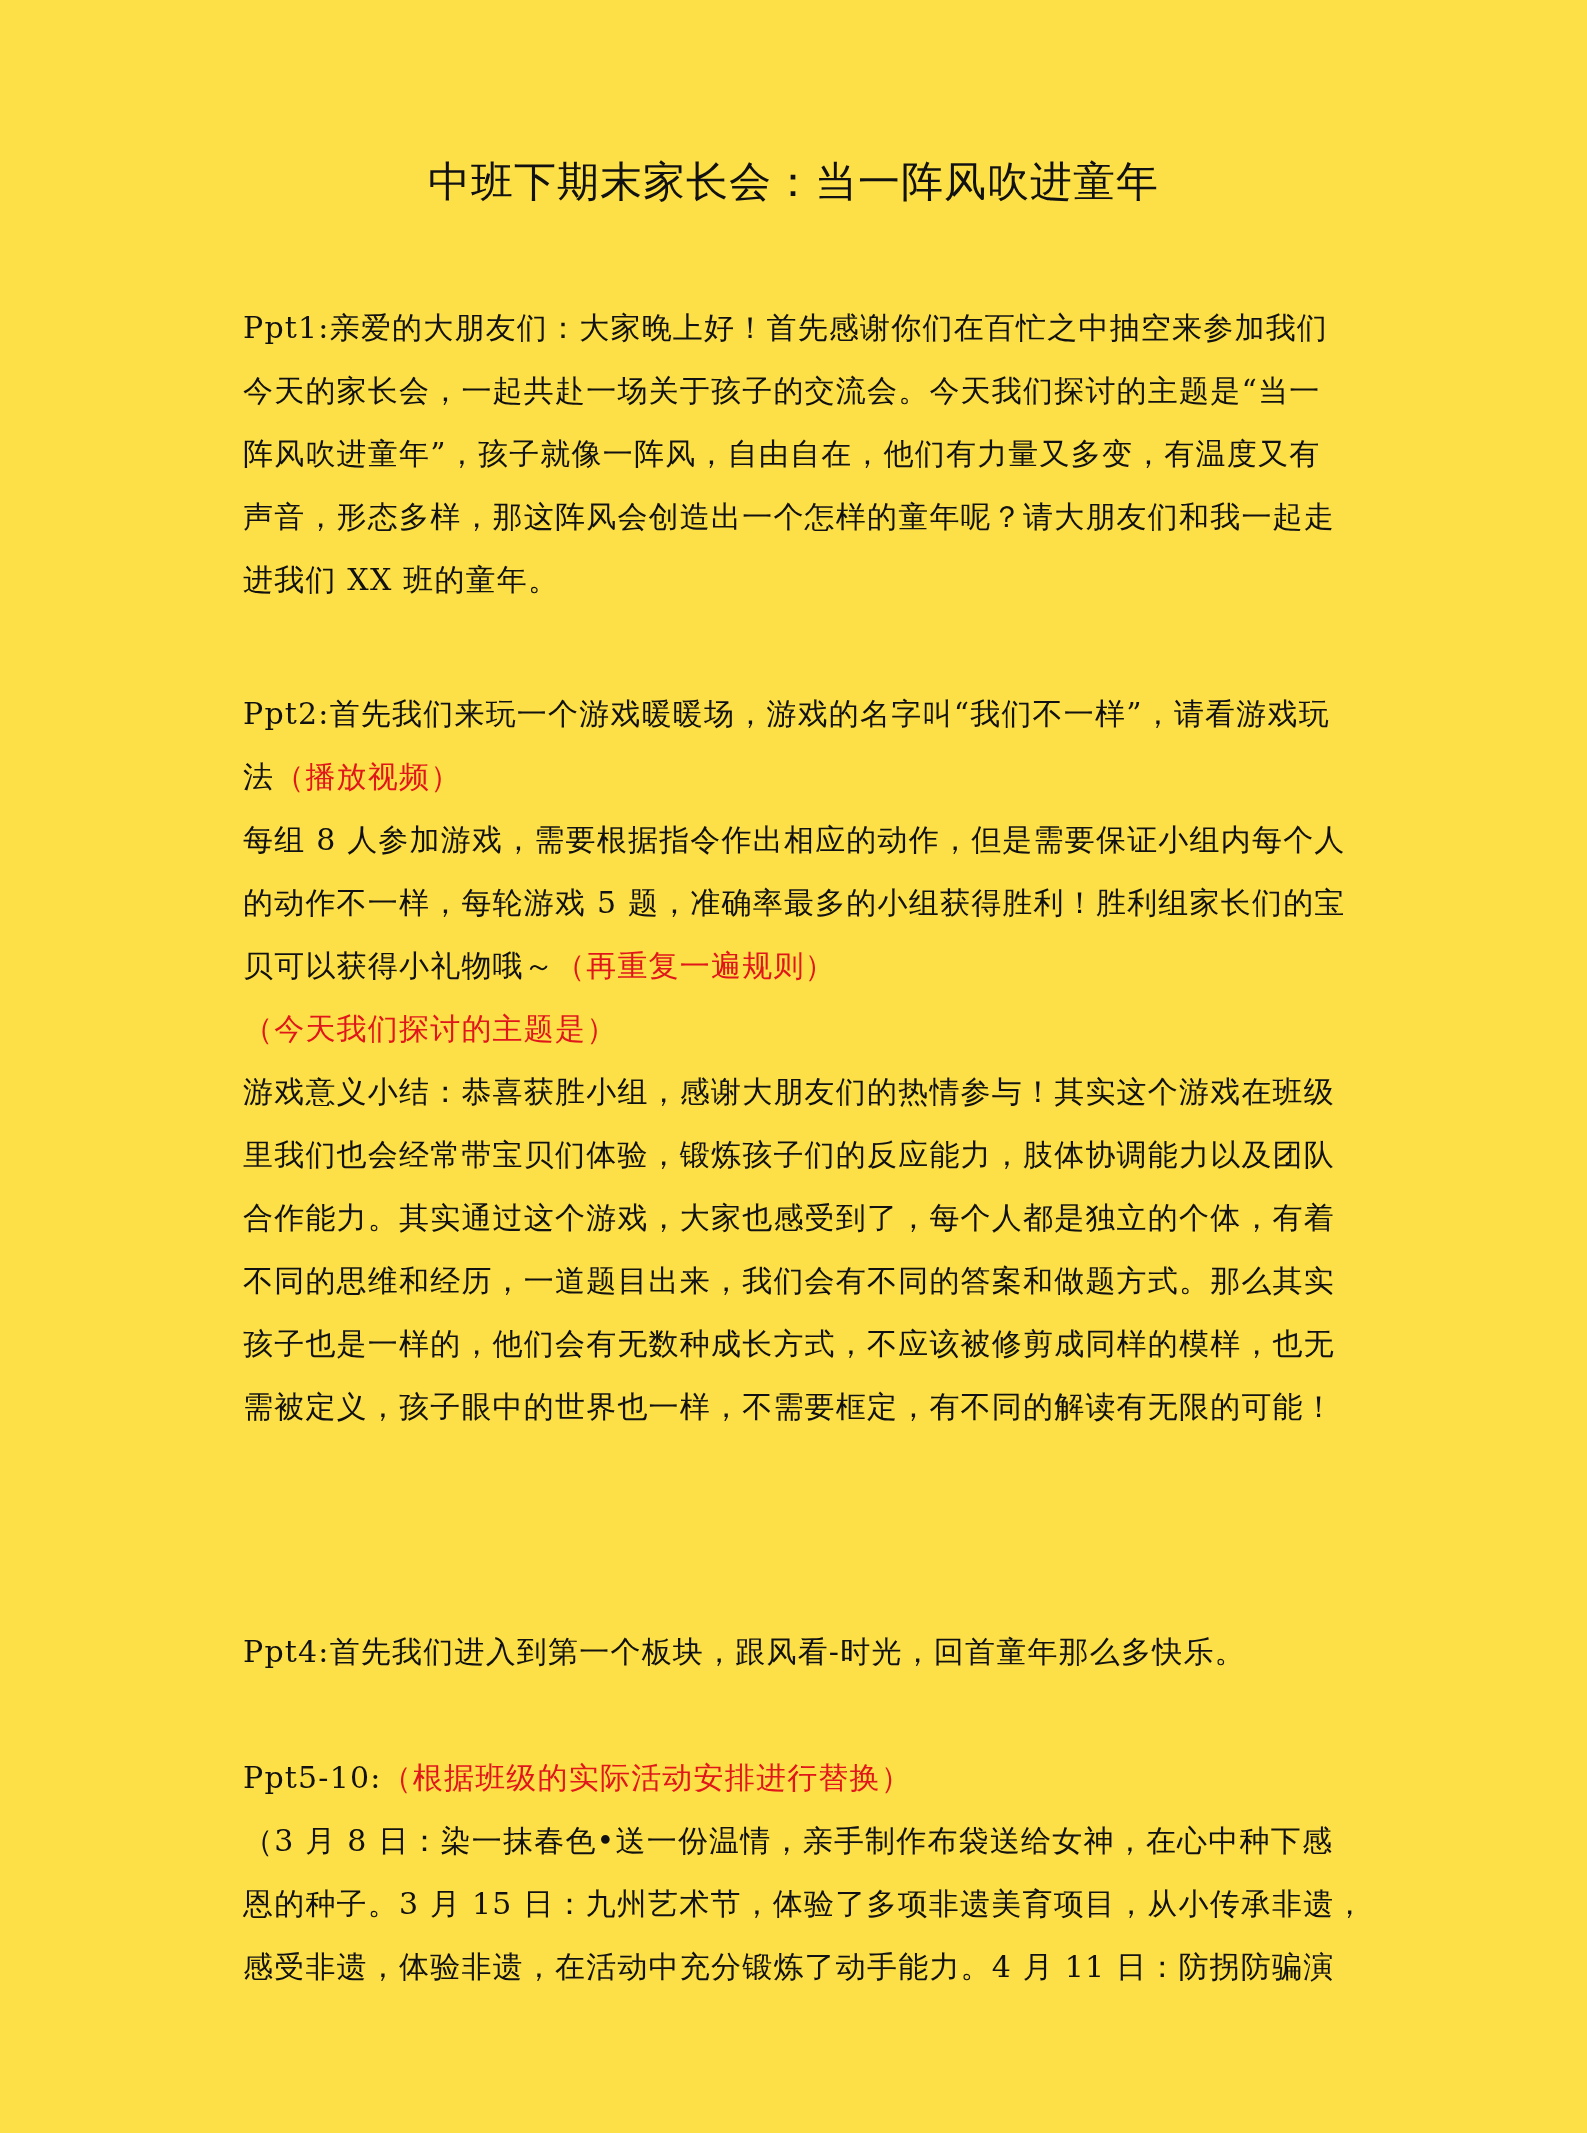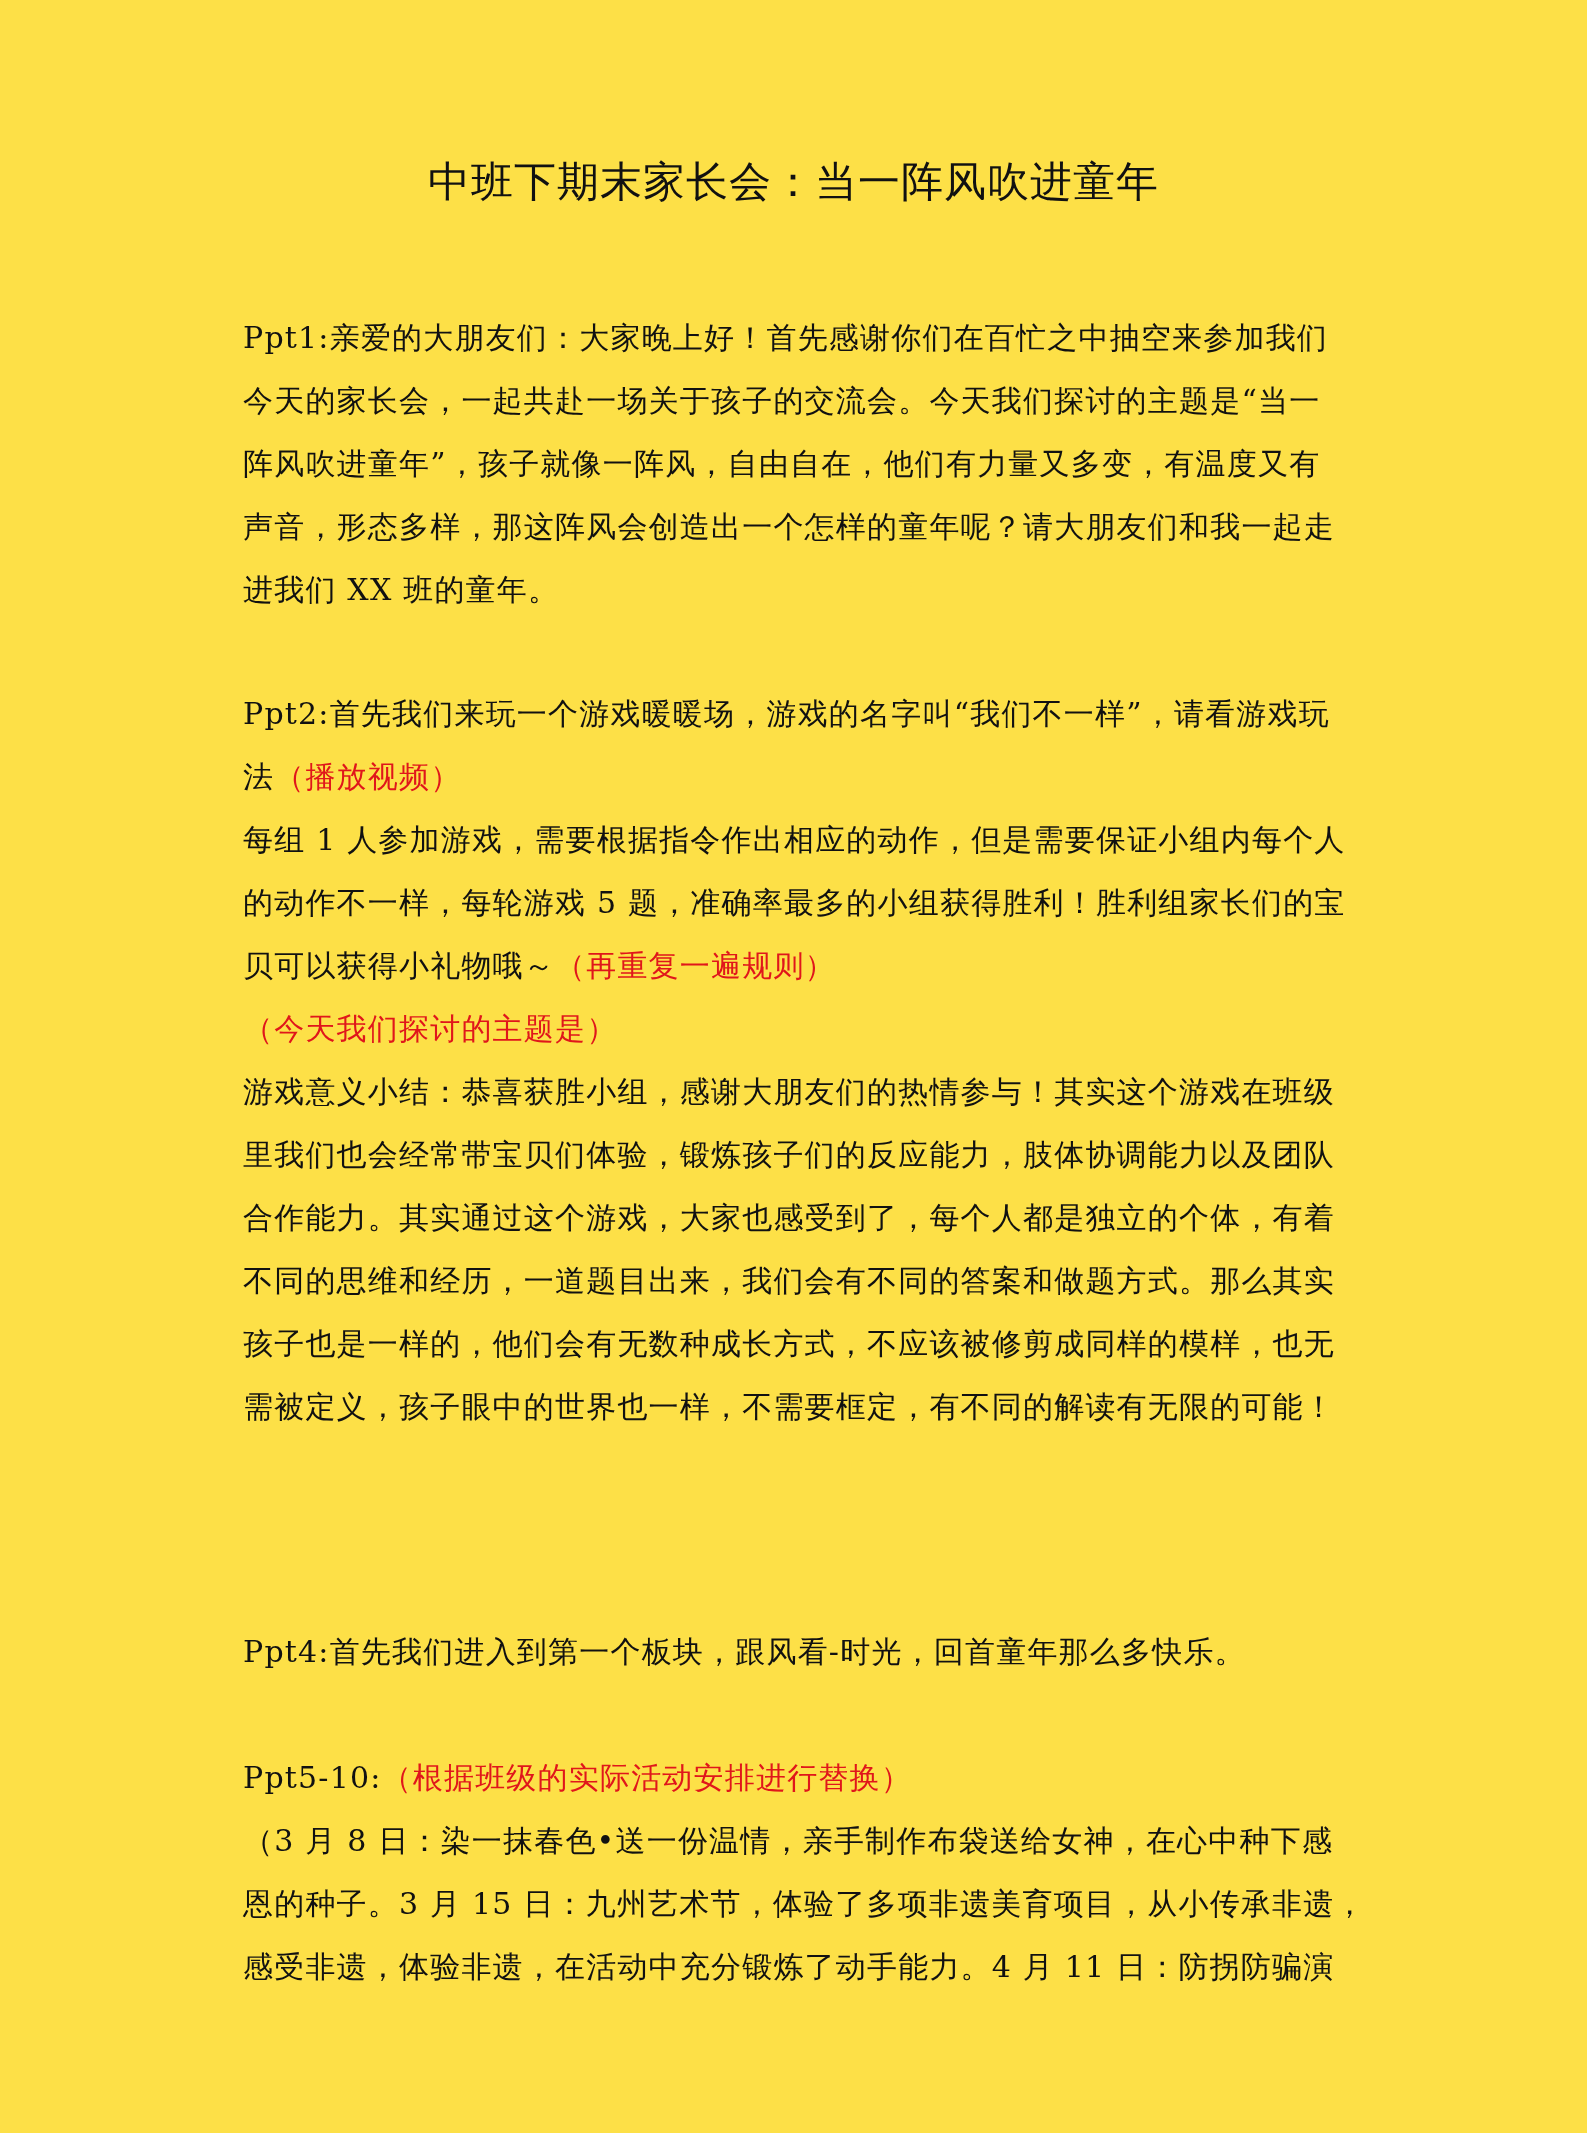--- a/index.html
+++ b/index.html
@@ -47,32 +47,32 @@
     .red { color: #e0161b; }
     .line { display: block; white-space: nowrap; }
   </style>
 </head>
 <body>
 
 <div class="page">
 
   <div class="title">中班下期末家长会：当一阵风吹进童年</div>
 
-  <div class="para" style="top:306px;">
+  <div class="para" style="top:296px;">
     <span class="line">Ppt1:亲爱的大朋友们：大家晚上好！首先感谢你们在百忙之中抽空来参加我们</span>
     <span class="line">今天的家长会，一起共赴一场关于孩子的交流会。今天我们探讨的主题是“当一</span>
     <span class="line">阵风吹进童年”，孩子就像一阵风，自由自在，他们有力量又多变，有温度又有</span>
     <span class="line">声音，形态多样，那这阵风会创造出一个怎样的童年呢？请大朋友们和我一起走</span>
     <span class="line">进我们 XX 班的童年。</span>
   </div>
 
   <div class="para" style="top:682px;">
     <span class="line">Ppt2:首先我们来玩一个游戏暖暖场，游戏的名字叫“我们不一样”，请看游戏玩</span>
     <span class="line"><span>法</span><span class="red">（播放视频）</span></span>
-    <span class="line">每组 1 人参加游戏，需要根据指令作出相应的动作，但是需要保证小组内每个人</span>
+    <span class="line">每组 8 人参加游戏，需要根据指令作出相应的动作，但是需要保证小组内每个人</span>
     <span class="line">的动作不一样，每轮游戏 5 题，准确率最多的小组获得胜利！胜利组家长们的宝</span>
     <span class="line"><span>贝可以获得小礼物哦～</span><span class="red">（再重复一遍规则）</span></span>
     <span class="line red">（今天我们探讨的主题是）</span>
     <span class="line">游戏意义小结：恭喜获胜小组，感谢大朋友们的热情参与！其实这个游戏在班级</span>
     <span class="line">里我们也会经常带宝贝们体验，锻炼孩子们的反应能力，肢体协调能力以及团队</span>
     <span class="line">合作能力。其实通过这个游戏，大家也感受到了，每个人都是独立的个体，有着</span>
     <span class="line">不同的思维和经历，一道题目出来，我们会有不同的答案和做题方式。那么其实</span>
     <span class="line">孩子也是一样的，他们会有无数种成长方式，不应该被修剪成同样的模样，也无</span>
     <span class="line">需被定义，孩子眼中的世界也一样，不需要框定，有不同的解读有无限的可能！</span>
   </div>

